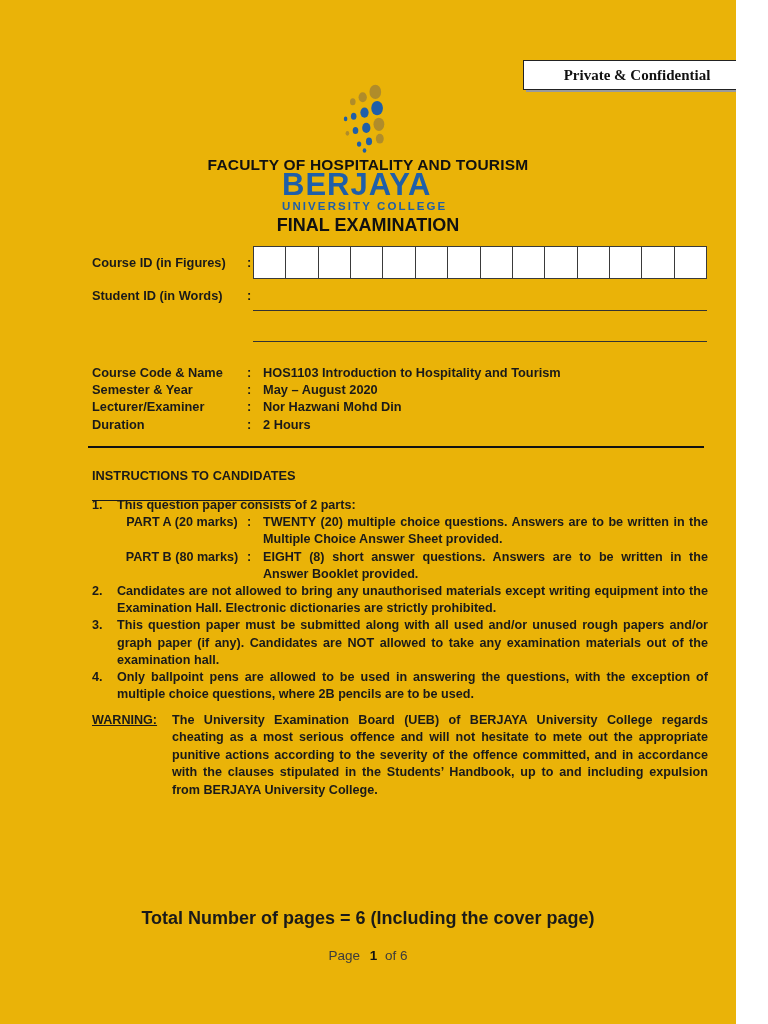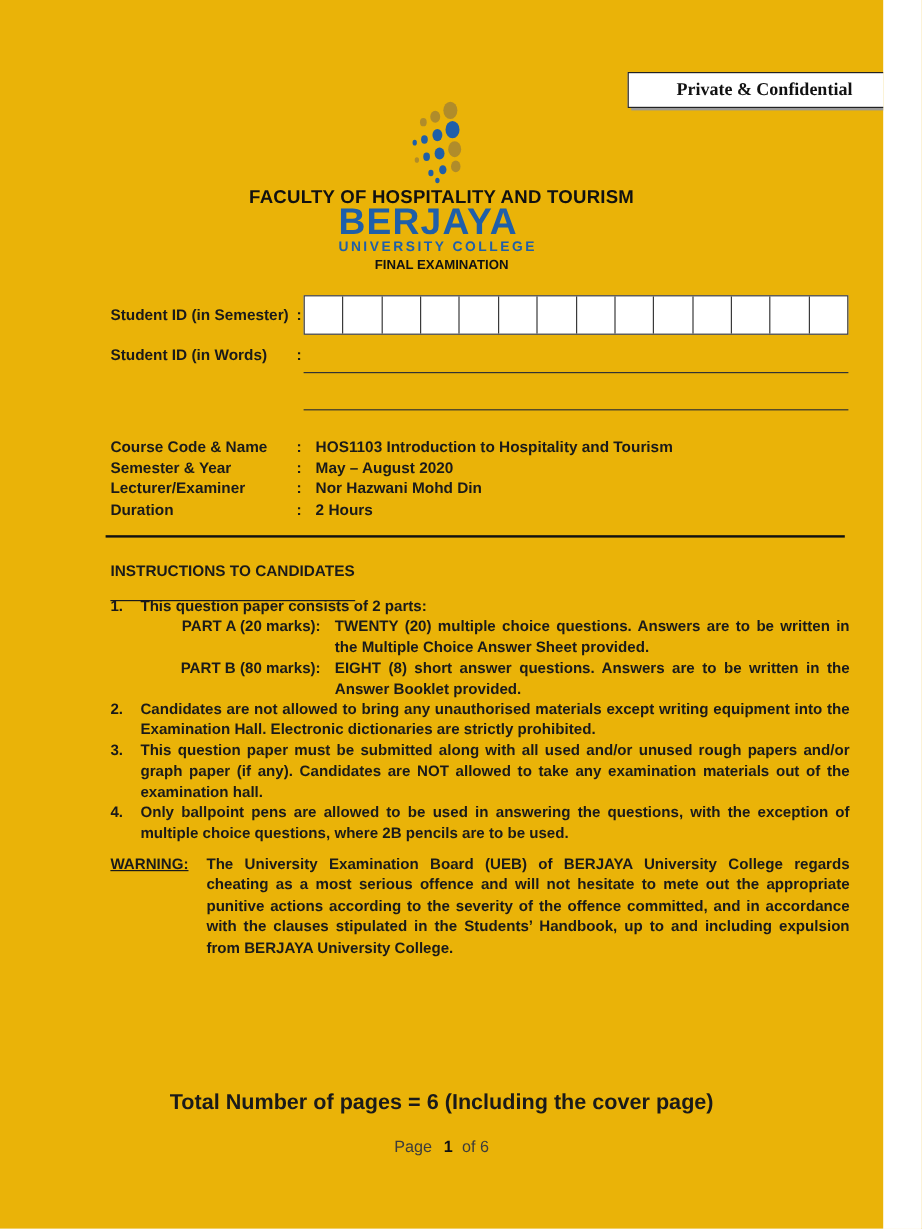--- a/index.html
+++ b/index.html
@@ -16,21 +16,21 @@
   .logo{position:absolute;top:82px;left:50%;transform:translateX(-52%);display:flex;align-items:center;gap:7px;flex-direction:column;}
   .logo svg{width:55px;height:72px;display:block;}
   .logo-text{padding-top:9px;}
   .logo-name{font-size:31px;font-weight:700;letter-spacing:1px;line-height:29px;}
   .logo-sub{font-size:11.5px;font-weight:700;letter-spacing:2.1px;margin-top:1px;}
 
   
   .headings{position:absolute;top:152px;left:0;width:100%;text-align:center;
     font-weight:700;font-size:15.5px;line-height:25px;letter-spacing:.2px;color:#111;}
   .exam-title{position:absolute;top:215px;left:0;width:100%;text-align:center;
-    font-weight:700;font-size:11px;color:#111;}
+    font-weight:700;font-size:18px;color:#111;}
 
   .lbl{position:absolute;font-weight:700;font-size:12.8px;white-space:nowrap;}
   .colon{position:absolute;font-weight:700;font-size:12.8px;}
 
   
   .boxes{position:absolute;left:253px;top:246px;width:454px;height:33px;display:flex;
     border:1.7px solid #3a3a3a;box-sizing:border-box;background:#fff;}
   .boxes .cell{flex:1;border-right:1.7px solid #3a3a3a;}
   .boxes .cell:last-child{border-right:none;}
 
@@ -45,21 +45,21 @@
   .divider{position:absolute;left:88px;top:446px;width:616px;border-top:2.6px solid #111;height:0;}
 
   
   .ins-heading{position:absolute;left:92px;top:468px;font-weight:700;font-size:12.8px;}
   .ins-heading span{border-bottom:1.7px solid #1a1a1a;padding-bottom:17px;}
   .ins-list{position:absolute;left:92px;top:497px;width:616px;font-weight:700;font-size:12.6px;line-height:17.2px;}
   .ins-item{display:flex;}
   .ins-item .num{width:25px;flex:none;}
   .ins-item .itext{flex:1;text-align:justify;}
   .part-row{display:flex;}
-  .part-label{width:130px;flex:none;text-align:right;margin-left:16px;}
+  .part-label{width:130px;flex:none;text-align:center;}
   .part-colon{width:16px;flex:none;}
   .part-text{flex:1;text-align:justify;}
 
   
   .warning{position:absolute;left:92px;top:712px;width:616px;display:flex;
     font-weight:700;font-size:12.6px;line-height:17.4px;}
   .warn-label{width:80px;flex:none;text-decoration:underline;}
   .warn-text{flex:1;text-align:justify;}
 
   
@@ -100,21 +100,21 @@
       <div class="logo-sub">UNIVERSITY COLLEGE</div>
     </div>
   </div>
 
   <div class="headings">
     <div>FACULTY OF HOSPITALITY AND TOURISM</div>
   </div>
 
   <div class="exam-title">FINAL EXAMINATION</div>
 
-  <div class="lbl" style="left:92px;top:255px;">Student ID (in Semester)</div>
+  <div class="lbl" style="left:92px;top:255px;">Course ID (in Figures)</div>
   <div class="colon" style="left:247px;top:255px;">:</div>
   <div class="boxes">
       <div class="cell"></div>
       <div class="cell"></div>
       <div class="cell"></div>
       <div class="cell"></div>
       <div class="cell"></div>
       <div class="cell"></div>
       <div class="cell"></div>
       <div class="cell"></div>

